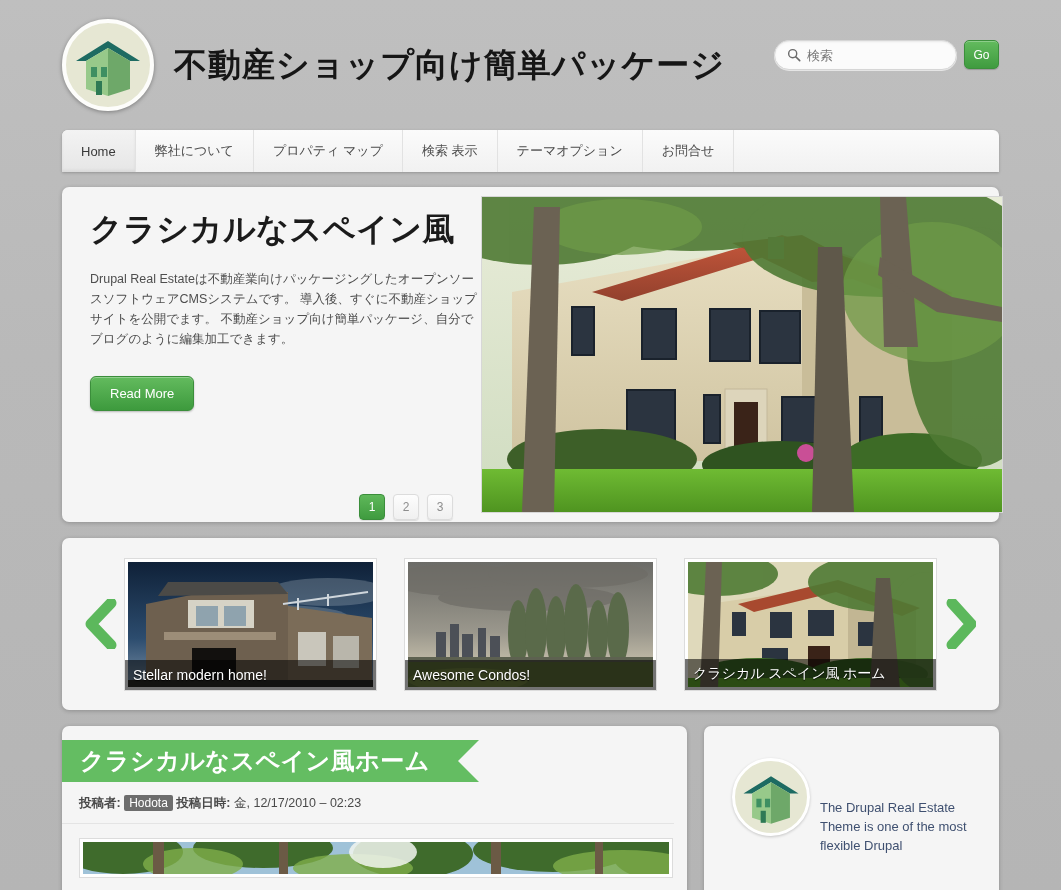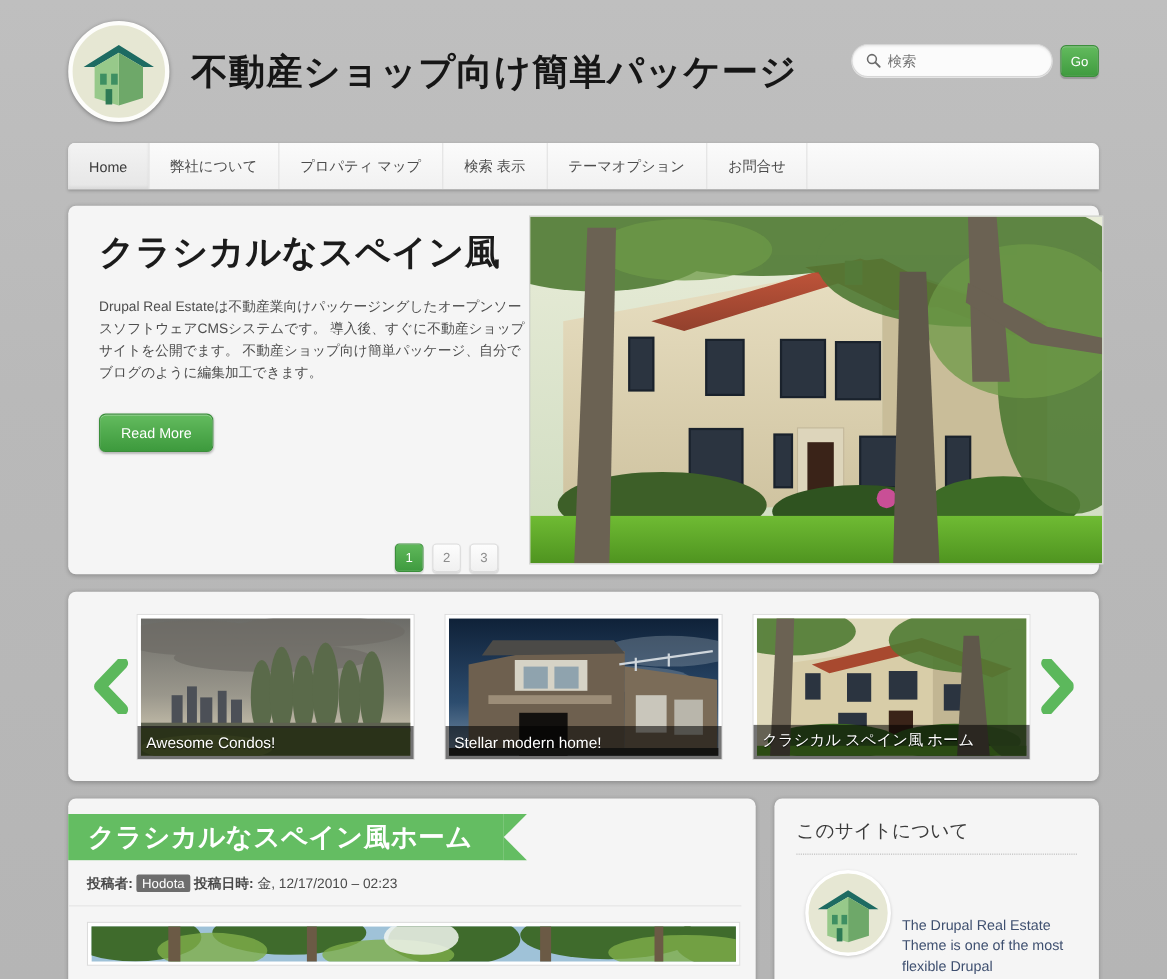--- a/index.html
+++ b/index.html
@@ -37,21 +37,21 @@
     margin-left: 20px;
     font-size: 33px;
     font-weight: bold;
     color: #161616;
     letter-spacing: 1px;
     white-space: nowrap;
   }
   .search-wrap {
     position: absolute;
     right: 62px; top: 40px;
-    display: flex; align-items: flex-end; gap: 7px;
+    display: flex; align-items: flex-start; gap: 7px;
   }
   .search-box {
     width: 183px; height: 30px;
     background: #fbfbfb;
     border: 1px solid #d6d6d6;
     border-radius: 15px;
     display: flex; align-items: center;
     padding: 0 12px;
     box-shadow: inset 0 1px 2px rgba(0,0,0,.08), 0 1px 0 rgba(255,255,255,.6);
   }
@@ -405,59 +405,20 @@
       <svg width="32" height="50" viewBox="0 0 32 50">
         <polyline points="26,4 6,25 26,46" fill="none" stroke="#5cb85c" stroke-width="11" stroke-linejoin="round" stroke-linecap="round"></polyline>
       </svg>
     </div>
 
     <div class="carousel-track">
       <div class="thumb">
         <div class="thumb-inner">
           <svg width="247" height="127" viewBox="0 0 247 127">
             <defs>
-                <linearGradient id="c1sky" x1="0" y1="0" x2="0" y2="1">
-              <stop offset="0" stop-color="#6b6b67"></stop>
-                  <stop offset=".55" stop-color="#9a978c"></stop>
-                  <stop offset="1" stop-color="#e2d9bf"></stop>
-            </linearGradient>
-              </defs>
-            <rect width="247" height="127" fill="url(#c1sky)"></rect>
-            <g fill="#6e6c66" opacity=".7">
-              <ellipse cx="50" cy="18" rx="70" ry="16"></ellipse>
-              <ellipse cx="160" cy="12" rx="80" ry="14"></ellipse>
-              <ellipse cx="120" cy="36" rx="90" ry="13"></ellipse>
-            </g>
-            <g fill="#5a6a4a">
-              <ellipse cx="110" cy="72" rx="10" ry="34"></ellipse>
-              <ellipse cx="128" cy="66" rx="11" ry="40"></ellipse>
-              <ellipse cx="148" cy="70" rx="10" ry="36"></ellipse>
-              <ellipse cx="168" cy="64" rx="12" ry="42"></ellipse>
-              <ellipse cx="190" cy="72" rx="10" ry="34"></ellipse>
-              <ellipse cx="210" cy="68" rx="11" ry="38"></ellipse>
-            </g>
-            <g fill="#4c5057">
-              <rect x="28" y="70" width="10" height="28"></rect>
-              <rect x="42" y="62" width="9" height="36"></rect>
-              <rect x="54" y="72" width="11" height="26"></rect>
-              <rect x="70" y="66" width="8" height="32"></rect>
-              <rect x="82" y="74" width="10" height="24"></rect>
-            </g>
-            <rect x="0" y="95" width="247" height="8" fill="#5d6150"></rect>
-            <rect x="0" y="100" width="247" height="27" fill="#5e7038"></rect>
-            <ellipse cx="60" cy="118" rx="60" ry="12" fill="#6f803f"></ellipse>
-          </svg>
-        </div>
-        <div class="thumb-cap">Awesome Condos!</div>
-      </div>
-
-      <div class="thumb">
-        <div class="thumb-inner">
-          <svg width="247" height="127" viewBox="0 0 247 127">
-            <defs>
                 <linearGradient id="c2sky" x1="0" y1="0" x2="0" y2="1">
               <stop offset="0" stop-color="#0f2138"></stop>
                   <stop offset=".6" stop-color="#2c4c6e"></stop>
                   <stop offset="1" stop-color="#7d93a8"></stop>
             </linearGradient>
               </defs>
             <rect width="247" height="127" fill="url(#c2sky)"></rect>
             <g fill="#9aa9b4" opacity=".35">
               <ellipse cx="200" cy="30" rx="60" ry="14"></ellipse>
               <ellipse cx="150" cy="55" rx="70" ry="12"></ellipse>
@@ -479,20 +440,59 @@
             </g>
             <rect x="0" y="118" width="247" height="9" fill="#2c2a26"></rect>
           </svg>
         </div>
         <div class="thumb-cap">Stellar modern home!</div>
       </div>
 
       <div class="thumb">
         <div class="thumb-inner">
           <svg width="247" height="127" viewBox="0 0 247 127">
+            <defs>
+                <linearGradient id="c1sky" x1="0" y1="0" x2="0" y2="1">
+              <stop offset="0" stop-color="#6b6b67"></stop>
+                  <stop offset=".55" stop-color="#9a978c"></stop>
+                  <stop offset="1" stop-color="#e2d9bf"></stop>
+            </linearGradient>
+              </defs>
+            <rect width="247" height="127" fill="url(#c1sky)"></rect>
+            <g fill="#6e6c66" opacity=".7">
+              <ellipse cx="50" cy="18" rx="70" ry="16"></ellipse>
+              <ellipse cx="160" cy="12" rx="80" ry="14"></ellipse>
+              <ellipse cx="120" cy="36" rx="90" ry="13"></ellipse>
+            </g>
+            <g fill="#5a6a4a">
+              <ellipse cx="110" cy="72" rx="10" ry="34"></ellipse>
+              <ellipse cx="128" cy="66" rx="11" ry="40"></ellipse>
+              <ellipse cx="148" cy="70" rx="10" ry="36"></ellipse>
+              <ellipse cx="168" cy="64" rx="12" ry="42"></ellipse>
+              <ellipse cx="190" cy="72" rx="10" ry="34"></ellipse>
+              <ellipse cx="210" cy="68" rx="11" ry="38"></ellipse>
+            </g>
+            <g fill="#4c5057">
+              <rect x="28" y="70" width="10" height="28"></rect>
+              <rect x="42" y="62" width="9" height="36"></rect>
+              <rect x="54" y="72" width="11" height="26"></rect>
+              <rect x="70" y="66" width="8" height="32"></rect>
+              <rect x="82" y="74" width="10" height="24"></rect>
+            </g>
+            <rect x="0" y="95" width="247" height="8" fill="#5d6150"></rect>
+            <rect x="0" y="100" width="247" height="27" fill="#5e7038"></rect>
+            <ellipse cx="60" cy="118" rx="60" ry="12" fill="#6f803f"></ellipse>
+          </svg>
+        </div>
+        <div class="thumb-cap">Awesome Condos!</div>
+      </div>
+
+      <div class="thumb">
+        <div class="thumb-inner">
+          <svg width="247" height="127" viewBox="0 0 247 127">
             <rect width="247" height="127" fill="#dfd9bb"></rect>
             <polygon points="20,42 160,22 160,110 20,114" fill="#d8cda8"></polygon>
             <polygon points="160,22 228,44 228,108 160,110" fill="#c2b693"></polygon>
             <polygon points="50,42 150,18 232,46 214,54 148,30 66,50" fill="#a8492f"></polygon>
             <g fill="#2b3440">
               <rect x="44" y="50" width="14" height="24"></rect>
               <rect x="82" y="50" width="22" height="26"></rect>
               <rect x="120" y="48" width="26" height="26"></rect>
               <rect x="74" y="86" width="26" height="24"></rect>
               <rect x="170" y="60" width="20" height="24"></rect>
@@ -553,21 +553,20 @@
               <rect x="196" y="0" width="9" height="34"></rect>
               <rect x="408" y="0" width="10" height="34"></rect>
               <rect x="512" y="0" width="8" height="34"></rect>
             </g>
           </svg>
         </div>
       </div>
     </div>
 
     <div class="sidebar panel">
-      <div class="sb-title">このサイトについて</div>
       <div class="sb-body">
         <div class="sb-logo">
           <svg width="62" height="62" viewBox="0 0 72 72">
             <polygon points="36,12 68,32 58,32 36,19 14,32 4,32" fill="#1d6b62"></polygon>
             <polygon points="36,19 58,32 58,60 36,67" fill="#6ea869"></polygon>
             <polygon points="36,19 14,32 14,60 36,67" fill="#97c98a"></polygon>
             <rect x="19" y="38" width="6" height="10" fill="#3e8f62"></rect>
             <rect x="29" y="38" width="6" height="10" fill="#3e8f62"></rect>
             <rect x="24" y="52" width="6" height="14" fill="#2e7a55"></rect>
           </svg>

